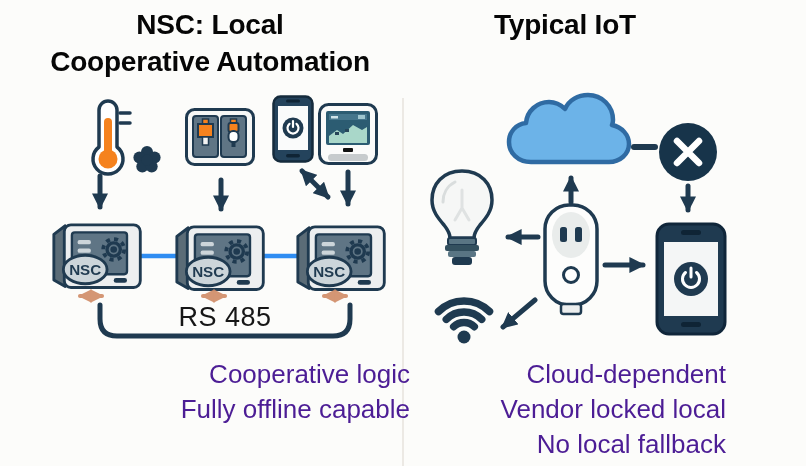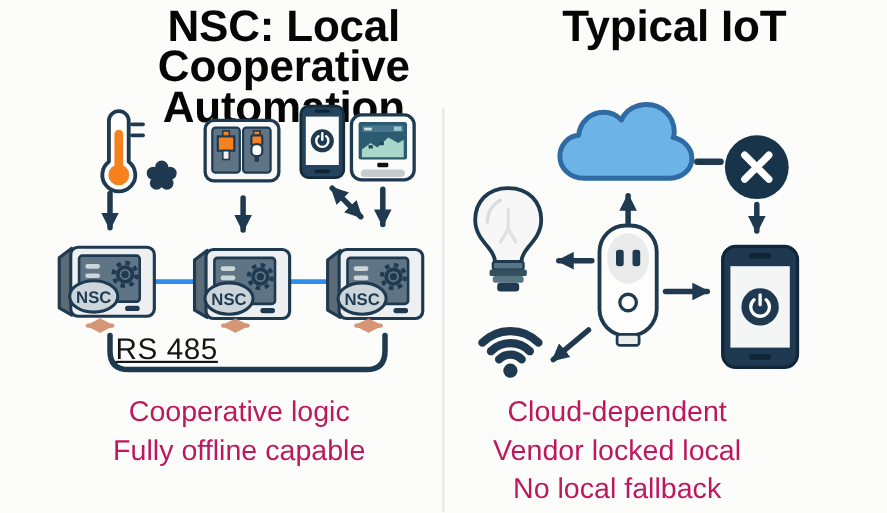--- a/index.html
+++ b/index.html
@@ -2,31 +2,31 @@
 <html><head>
 <meta charset="utf-8">
 <style>
   html,body{margin:0;padding:0;background:#fcfcfa;}
   #stage{
     position:relative;width:806px;height:466px;overflow:hidden;
     background:#fcfcfa;font-family:"Liberation Sans",sans-serif;
   }
   .abs{position:absolute;}
   .title{
-    font-weight:bold;font-size:40px;line-height:37px;color:#060606;
-    text-align:center;letter-spacing:-0.2px;padding-left:48px;
+    font-weight:bold;font-size:28px;line-height:37px;color:#060606;
+    text-align:center;letter-spacing:-0.2px;
   }
   #title-left{left:0;top:6px;width:420px;}
   #title-right{left:390px;top:6px;width:350px;}
-  .feature-block{font-size:26px;line-height:35px;color:#be185d;text-align:center;}
+  .feature-block{font-size:26px;line-height:35px;color:#4c1d95;text-align:right;}
   #features-left{left:25px;top:357px;width:385px;}
   #features-right{left:396px;top:357px;width:330px;}
   #bus-label{
-    left:105px;top:302px;width:240px;
-    font-size:27px;color:#161616;letter-spacing:0.5px;text-decoration:underline;
+    left:105px;top:302px;width:240px;text-align:center;
+    font-size:27px;color:#161616;letter-spacing:0.5px;
   }
   #divider{left:402px;top:98px;width:2px;height:368px;background:#ece9e4;}
   svg text{font-family:"Liberation Sans",sans-serif;}
 </style>
 </head>
 <body>
 
 <div id="stage">
 
   <div id="title-left" class="abs title">

